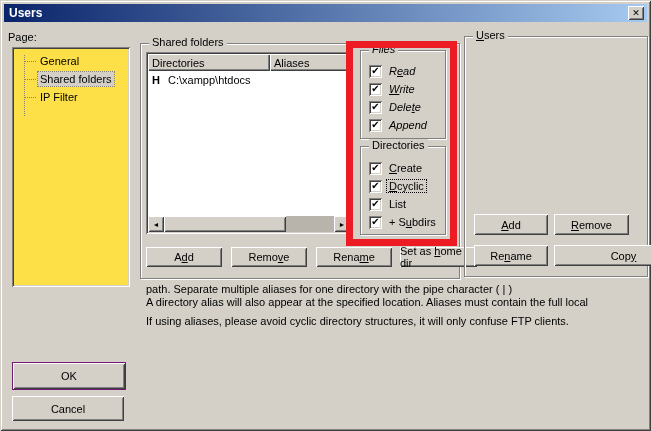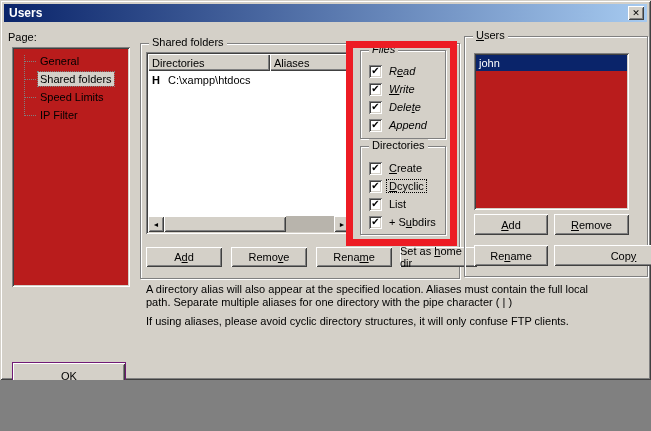--- a/index.html
+++ b/index.html
@@ -1,35 +1,35 @@
 <!DOCTYPE html>
 <html><head>
 <meta charset="utf-8">
 <style>
   html,body{margin:0;padding:0;background:#808080;}
   #win{
-    position:relative;width:651px;height:380px;background:#d4d0c8;
+    position:relative;width:651px;height:431px;background:#d4d0c8;
     font-family:"Liberation Sans","DejaVu Sans",sans-serif;font-size:11px;color:#000;
     box-shadow: inset 1px 1px 0 #d4d0c8, inset -1px -1px 0 #404040,
                 inset 2px 2px 0 #ffffff, inset -2px -2px 0 #808080;
     overflow:hidden;
   }
   .abs{position:absolute;}
   
   #titlebar{left:4px;top:4px;width:643px;height:18px;
     background:linear-gradient(to right,#0a246a,#a6caf0);
     display:flex;align-items:center;}
   #title{color:#fff;font-weight:bold;font-size:12px;padding-left:5px;}
   #closebtn{position:absolute;right:3px;top:2px;width:16px;height:14px;
     background:#d4d0c8;display:flex;align-items:center;justify-content:center;
     font-size:9px;font-weight:bold;line-height:1;
     box-shadow: inset 1px 1px 0 #ffffff, inset -1px -1px 0 #404040,
                 inset 2px 2px 0 #d4d0c8, inset -2px -2px 0 #808080;}
   
-  .sunken{background:#b91c1c;
+  .sunken{background:#fde047;
     box-shadow: inset 1px 1px 0 #808080, inset -1px -1px 0 #ffffff,
                 inset 2px 2px 0 #404040, inset -2px -2px 0 #d4d0c8;}
   .btn{background:#d4d0c8;display:flex;align-items:center;justify-content:center;
     box-shadow: inset 1px 1px 0 #ffffff, inset -1px -1px 0 #404040,
                 inset 2px 2px 0 #d4d0c8, inset -2px -2px 0 #808080;
     font-size:11px;cursor:default;}
   .btn.default{border:1px solid #701a75;}
   .groupbox{border:1px solid #808080;
     box-shadow: inset 1px 1px 0 #ffffff, 1px 1px 0 #ffffff;}
   .grouplabel{position:absolute;top:-8px;left:8px;background:#d4d0c8;padding:0 3px;line-height:13px;}
@@ -121,24 +121,20 @@
       <div class="tree-row">
         <span class="stub"></span>
         <span class="tree-label">General</span>
       </div>
       <div class="tree-row selected">
         <span class="stub"></span>
         <span class="tree-label">Shared folders</span>
       </div>
       <div class="tree-row">
         <span class="stub"></span>
-        <span class="tree-label">Speed Limits</span>
-      </div>
-      <div class="tree-row">
-        <span class="stub"></span>
         <span class="tree-label">IP Filter</span>
       </div>
     </div>
   </div>
 
   <div id="sf-group" class="abs groupbox">
     <span class="grouplabel">Shared folders</span>
   </div>
 
   <div id="dir-list" class="abs sunken">
@@ -233,41 +229,36 @@
         </span>
       <span class="cb-label"><span>+ S</span><span class="u">u</span><span>bdirs</span></span>
     </div>
   </div>
 
   <div id="annotation" class="abs"></div>
 
   <div id="users-group" class="abs groupbox">
     <span class="grouplabel"><span></span><span class="u">U</span><span>sers</span></span>
   </div>
-  <div id="users-list" class="abs sunken">
-    <div class="user-row">
-      <span>john</span>
-    </div>
-  </div>
   <div id="u-add" class="abs btn">
     <span><span></span><span class="u">A</span><span>dd</span></span>
   </div>
   <div id="u-remove" class="abs btn">
     <span><span></span><span class="u">R</span><span>emove</span></span>
   </div>
   <div id="u-rename" class="abs btn">
     <span><span>Re</span><span class="u">n</span><span>ame</span></span>
   </div>
   <div id="u-copy" class="abs btn">
     <span><span>Cop</span><span class="u">y</span><span></span></span>
   </div>
 
   <div id="help" class="abs">
+    <div>path. Separate multiple aliases for one directory with the pipe character ( | )</div>
     <div>A directory alias will also appear at the specified location. Aliases must contain the full local</div>
-    <div>path. Separate multiple aliases for one directory with the pipe character ( | )</div>
     <div class="line3">If using aliases, please avoid cyclic directory structures, it will only confuse FTP clients.</div>
   </div>
 
   <div id="ok-btn" class="abs btn default">
     <span>OK</span>
   </div>
   <div id="cancel-btn" class="abs btn">
     <span>Cancel</span>
   </div>
 

